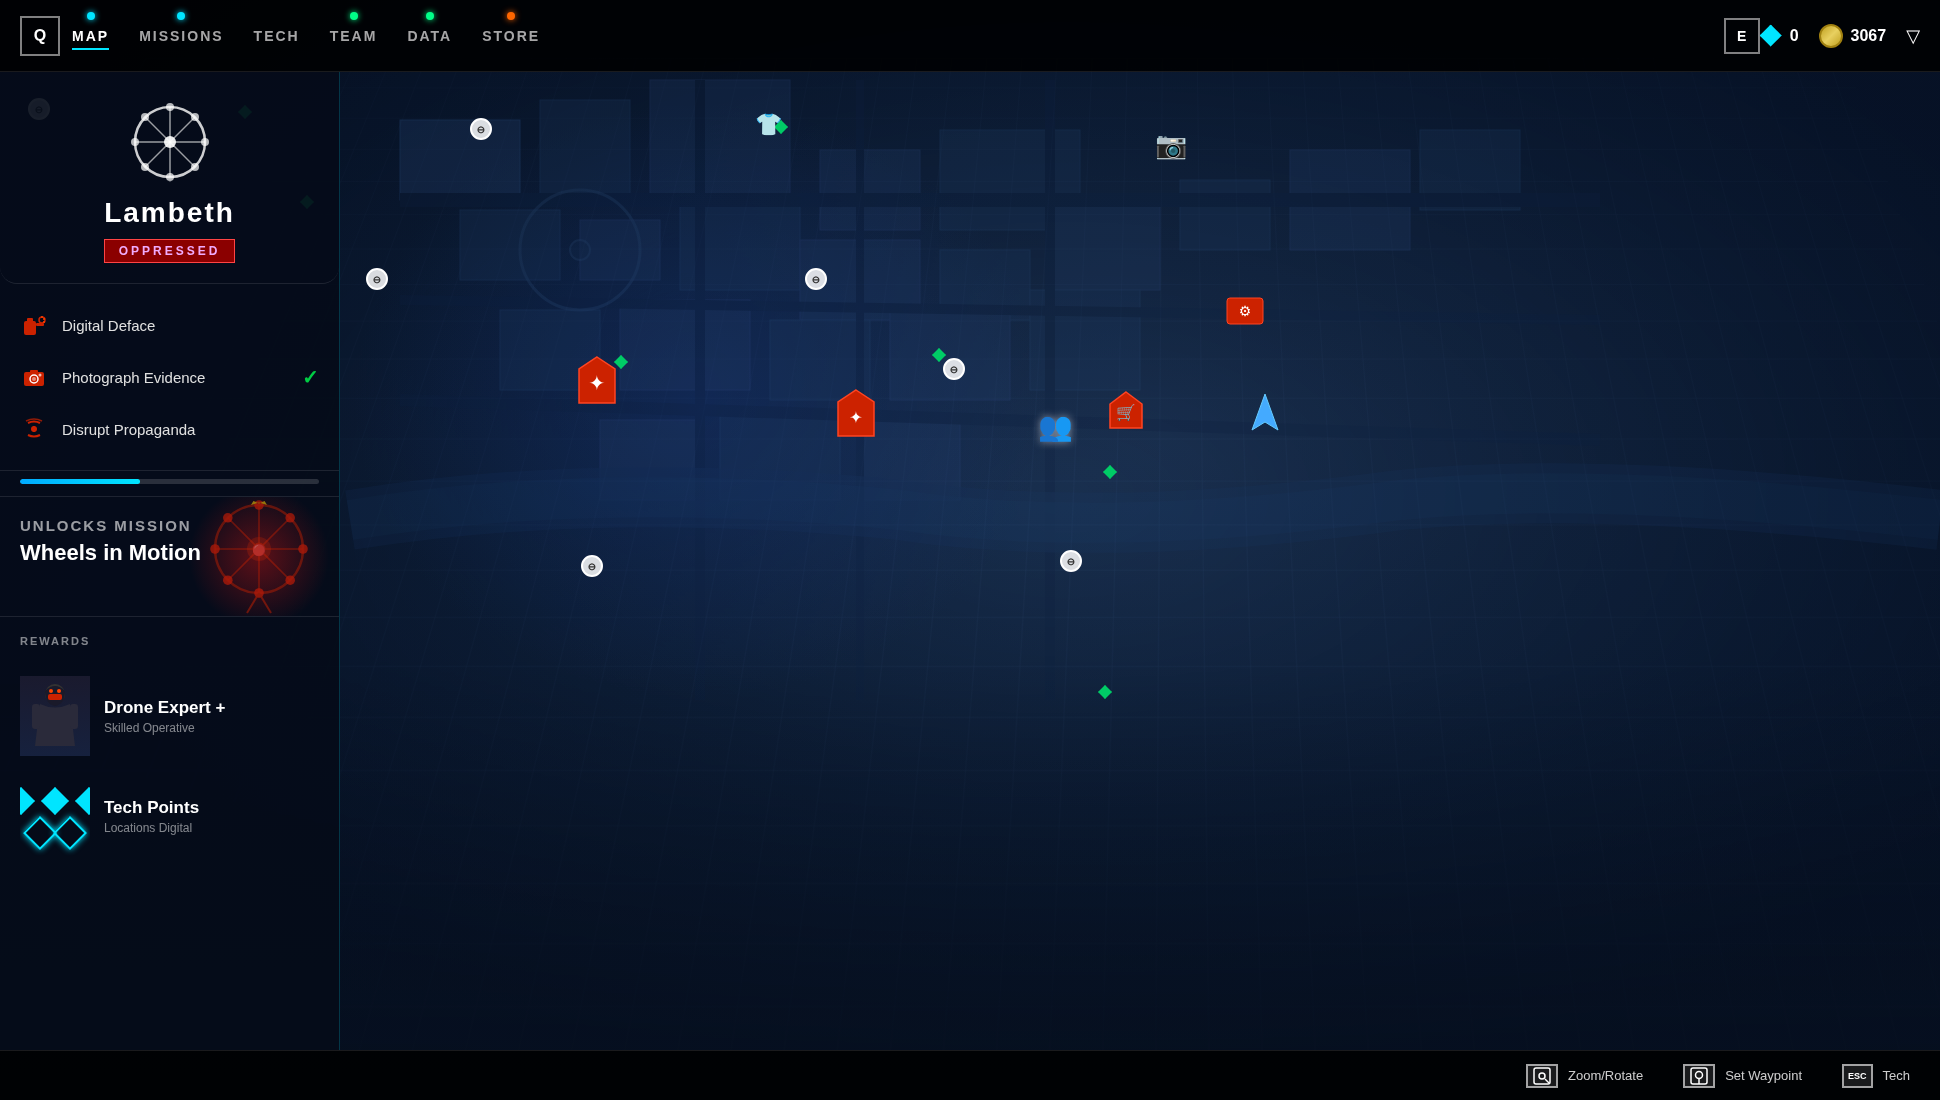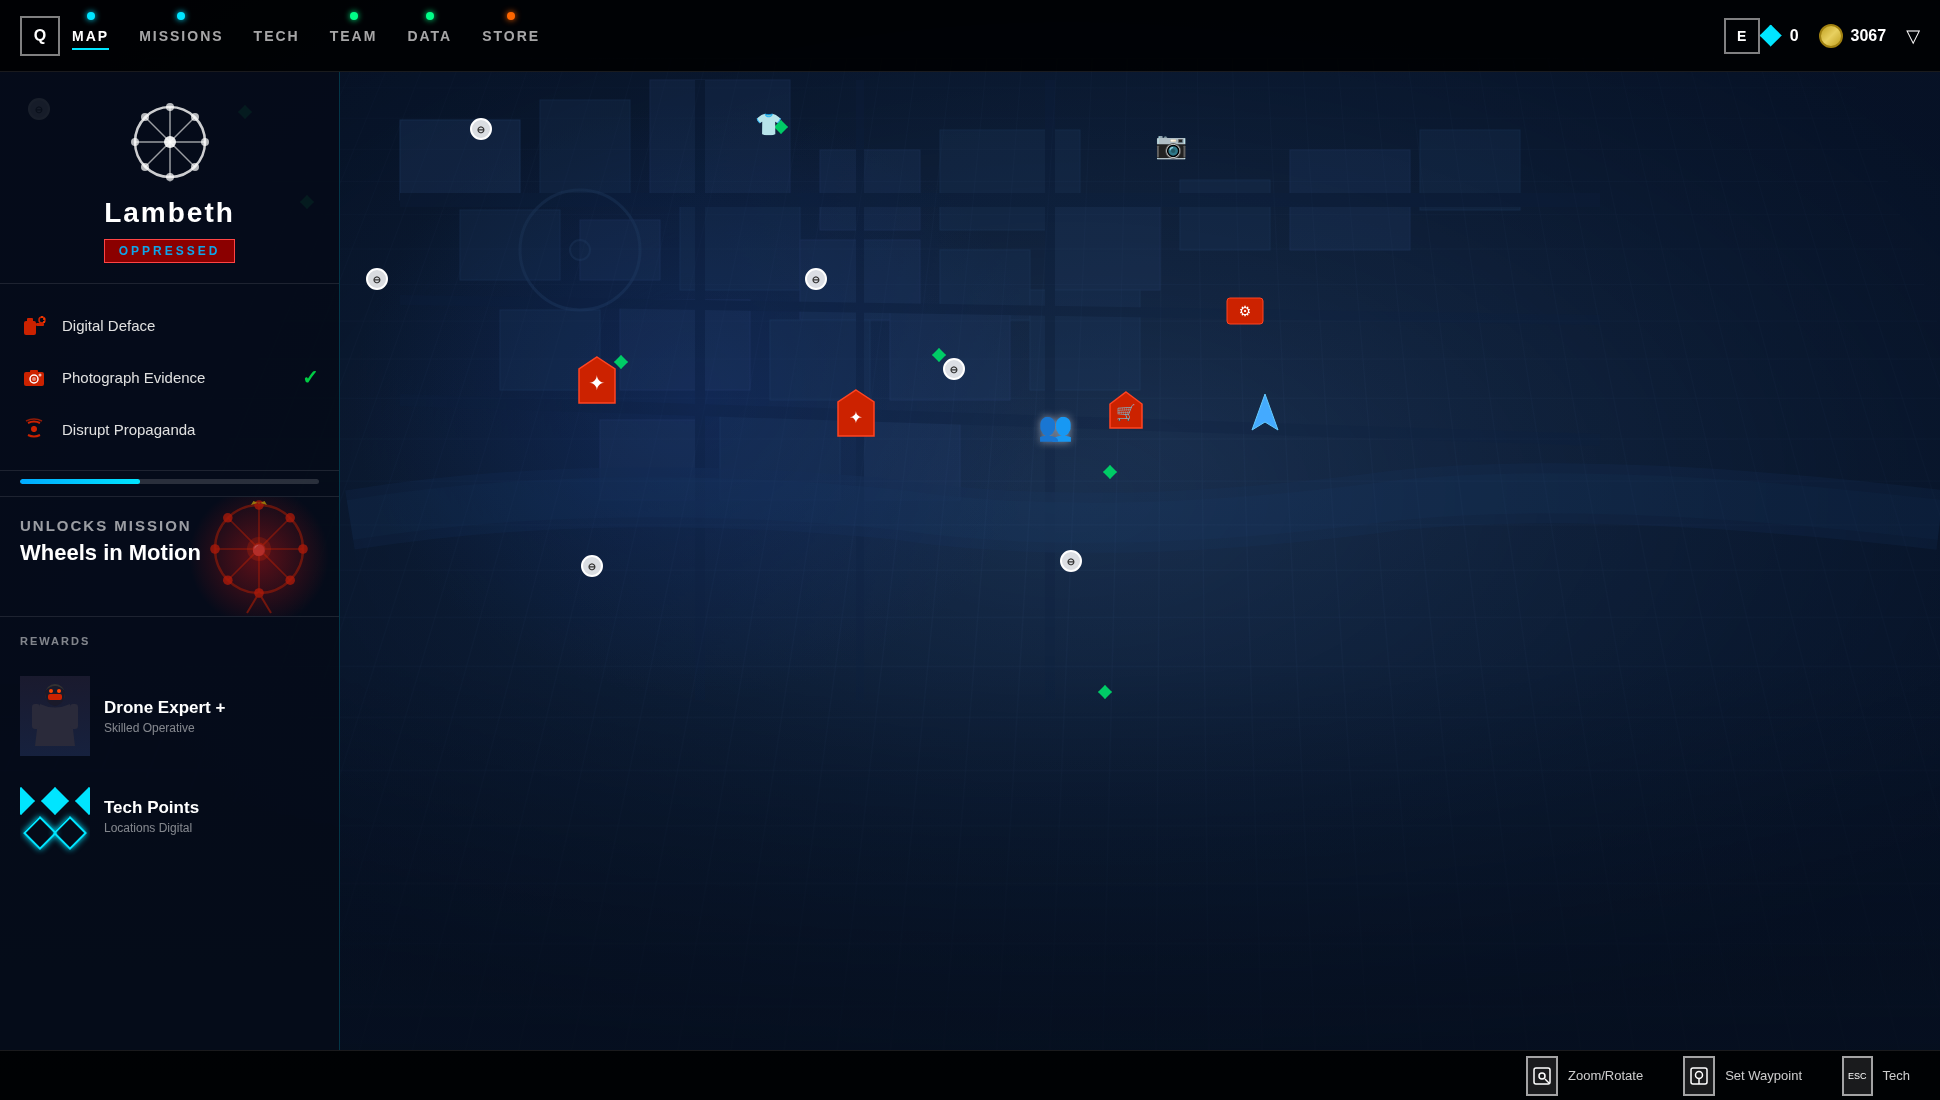--- a/index.html
+++ b/index.html
@@ -163,20 +163,21 @@
       border-right: 1px solid rgba(0, 229, 255, 0.2);
       z-index: 50;
       height: calc(100% - 72px - 50px);
     }
 
     
     .district-header {
       padding: 30px 20px 20px;
       text-align: center;
       border-bottom: 1px solid rgba(255,255,255,0.1);
+      border-radius: 17px;
     }
 
     .ferris-wheel-icon {
       width: 80px; height: 80px;
       margin: 0 auto 15px;
       position: relative;
     }
 
     .ferris-wheel-icon svg {
       width: 80px; height: 80px;
@@ -186,21 +187,21 @@
       font-size: 28px;
       font-weight: 700;
       letter-spacing: 2px;
       color: #fff;
       margin-bottom: 10px;
     }
 
     .district-status {
       display: inline-block;
       background: #8b0000;
-      color: #0ea5e9;
+      color: #f0abfc;
       font-size: 12px;
       font-weight: 700;
       letter-spacing: 3px;
       padding: 4px 14px;
       border: 1px solid #ff4444;
     }
 
     
     .missions-list {
       padding: 15px 0;
@@ -400,26 +401,27 @@
 
     .bottom-control {
       display: flex;
       align-items: center;
       gap: 10px;
       font-size: 13px;
       color: rgba(255,255,255,0.8);
     }
 
     .ctrl-btn {
-      width: 32px; height: 40px;
+      width: 32px; height: 24px;
       border: 2px solid rgba(255,255,255,0.6);
       display: flex; align-items: center; justify-content: center;
       background: rgba(255,255,255,0.1);
       font-size: 11px;
       color: #fff;
+      font-weight: bold;
     }
 
     .ctrl-btn.esc {
       font-size: 9px;
       letter-spacing: 0;
       padding: 2px 4px;
       width: auto;
     }
 
     

